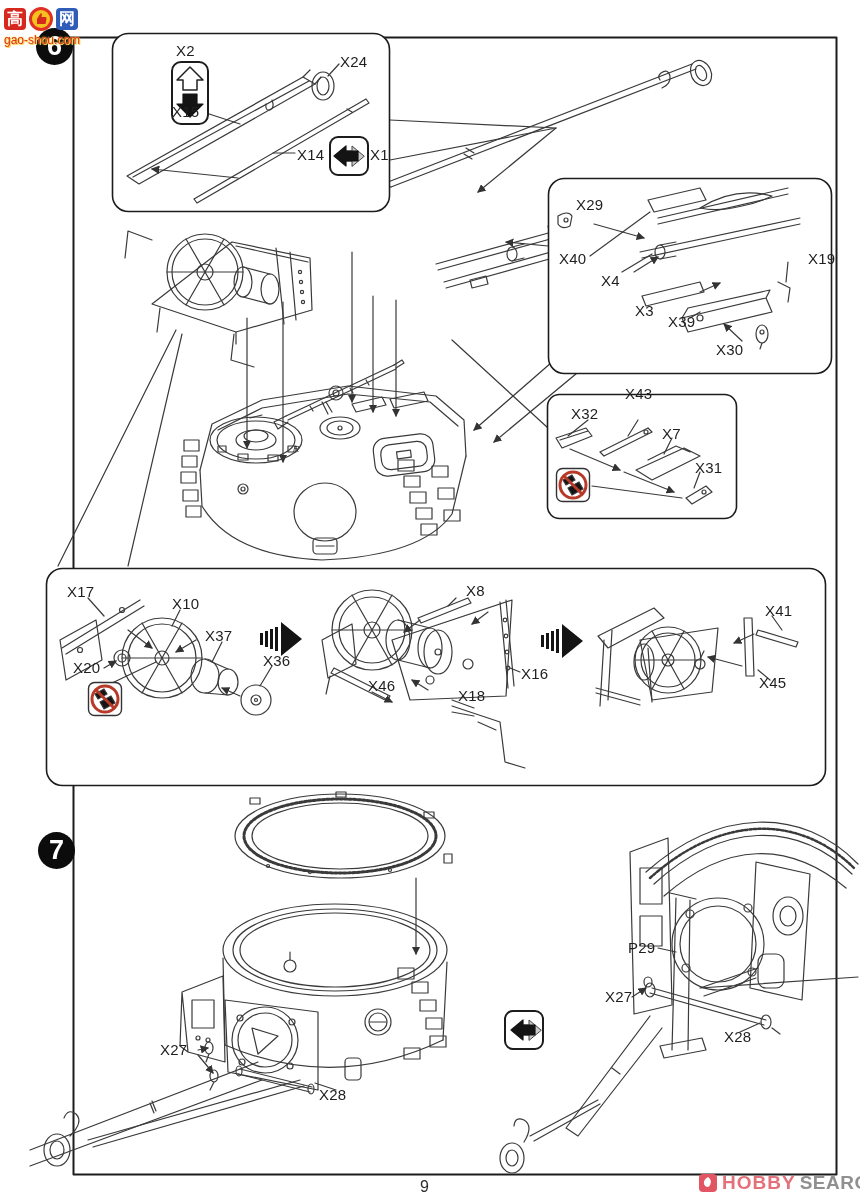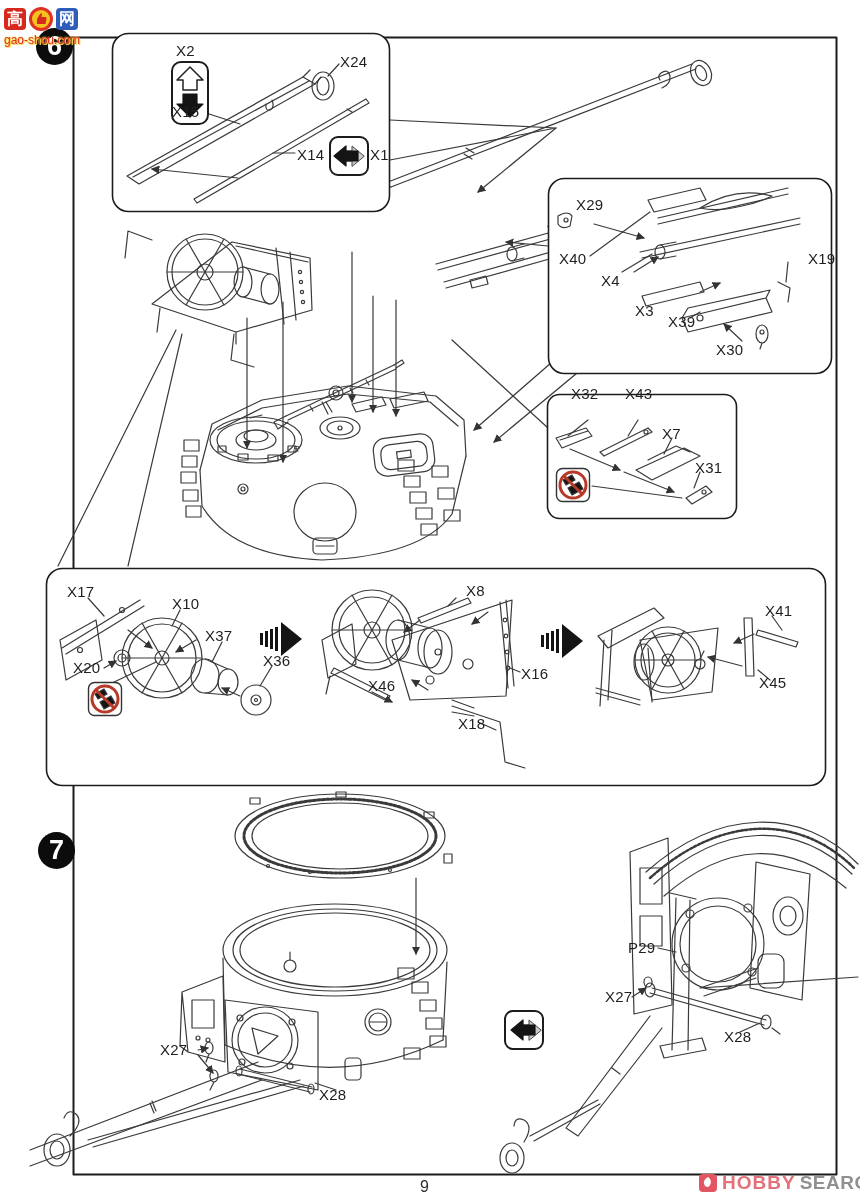--- a/index.html
+++ b/index.html
@@ -460,34 +460,34 @@
 <span class="lbl" style="left:370px;top:146px">X1</span>
 
 <span class="lbl" style="left:576px;top:196px">X29</span>
 <span class="lbl" style="left:559px;top:250px">X40</span>
 <span class="lbl" style="left:601px;top:272px">X4</span>
 <span class="lbl" style="left:635px;top:302px">X3</span>
 <span class="lbl" style="left:668px;top:313px">X39</span>
 <span class="lbl" style="left:716px;top:341px">X30</span>
 <span class="lbl" style="left:808px;top:250px">X19</span>
 
-<span class="lbl" style="left:571px;top:385px">X32</span>
+<span class="lbl" style="left:571px;top:405px">X32</span>
 <span class="lbl" style="left:625px;top:385px">X43</span>
 <span class="lbl" style="left:662px;top:425px">X7</span>
 <span class="lbl" style="left:695px;top:459px">X31</span>
 
 <span class="lbl" style="left:67px;top:583px">X17</span>
 <span class="lbl" style="left:172px;top:595px">X10</span>
 <span class="lbl" style="left:73px;top:659px">X20</span>
 <span class="lbl" style="left:205px;top:627px">X37</span>
 <span class="lbl" style="left:263px;top:652px">X36</span>
 <span class="lbl" style="left:466px;top:582px">X8</span>
 <span class="lbl" style="left:368px;top:677px">X46</span>
 <span class="lbl" style="left:521px;top:665px">X16</span>
-<span class="lbl" style="left:458px;top:715px">X18</span>
+<span class="lbl" style="left:458px;top:687px">X18</span>
 <span class="lbl" style="left:765px;top:602px">X41</span>
 <span class="lbl" style="left:759px;top:674px">X45</span>
 
 <span class="lbl small" style="left:293px;top:444px">R</span>
 
 <span class="lbl" style="left:160px;top:1041px">X27</span>
 <span class="lbl" style="left:319px;top:1086px">X28</span>
 <span class="lbl" style="left:628px;top:939px">P29</span>
 <span class="lbl" style="left:605px;top:988px">X27</span>
 <span class="lbl" style="left:724px;top:1028px">X28</span>

